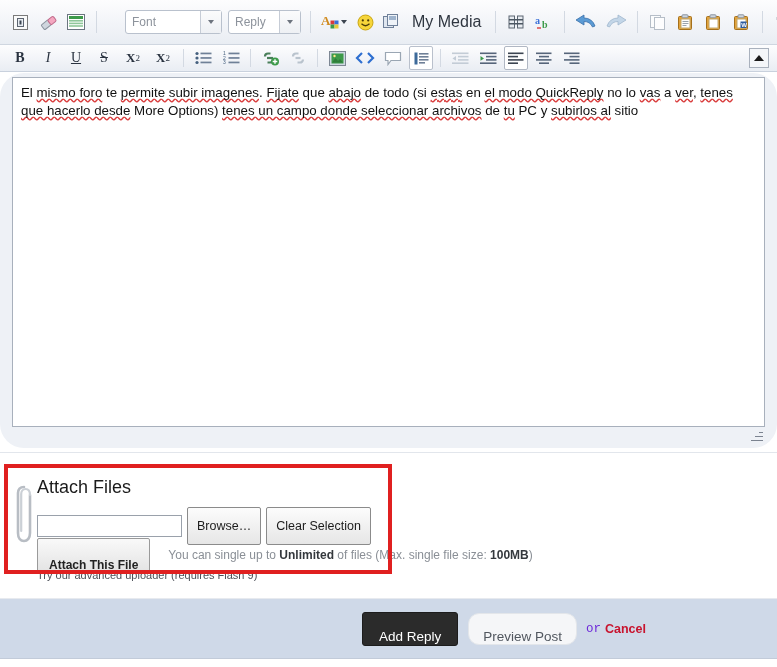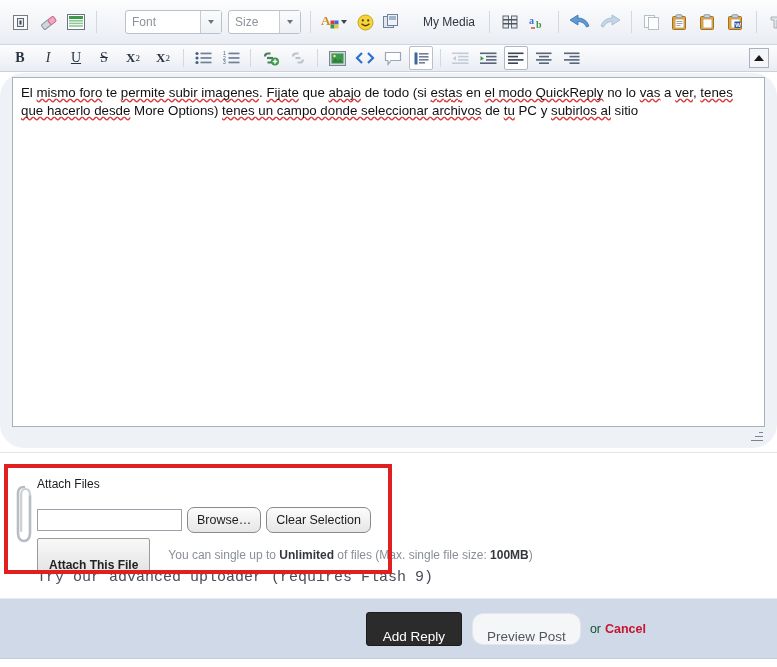--- a/index.html
+++ b/index.html
@@ -72,22 +72,22 @@
     display: flex; align-items: center; justify-content: center;
   }
   .caret-d {
     width: 0; height: 0;
     border-left: 3.5px solid transparent;
     border-right: 3.5px solid transparent;
     border-top: 4px solid #6d747e;
   }
 
   .mymedia-label {
-    font-size: 12px; color: #2f3640;
-    margin-left: 20px; white-space: nowrap;
+    font-size: 16px; color: #2f3640;
+    margin-left: 9px; white-space: nowrap;
     cursor: pointer;
   }
 
   
   .collapse-btn {
     position: absolute; right: 8px; top: 3px;
     width: 20px; height: 20px;
     border: 1px solid #a9b1bd; background: #f4f6f9;
     display: flex; align-items: center; justify-content: center;
     cursor: pointer;
@@ -156,38 +156,38 @@
     border: 4px solid #e02020;
     pointer-events: none;
     z-index: 5;
   }
   .clip {
     position: absolute; left: 14px; top: 30px;
     width: 20px; height: 62px;
   }
   .attach-title {
     position: absolute; left: 37px; top: 24px;
-    font-size: 12px; color: #1b1b1b;
+    font-size: 18px; color: #1b1b1b;
   }
   .attach-row1 {
     position: absolute; left: 37px; top: 54px;
     display: flex; align-items: center;
   }
   .file-input {
     width: 145px; height: 22px;
     border: 1px solid #9aa1ab;
     background: #fff;
     font-size: 12px;
     padding: 0 4px;
   }
   .btn-grey {
-    height: 26px;
+    height: 38px;
     border: 1px solid #8b8b8b;
     background: linear-gradient(to bottom,#fcfcfc,#e6e6e6);
-    border-radius: 7px;
+    border-radius: 2px;
     font-size: 12.5px;
     color: #1c1c1c;
     padding: 0 9px;
     margin-left: 5px;
     cursor: pointer;
     font-family: "Liberation Sans", sans-serif;
     line-height: 20px;
   }
   .attach-row2 {
     position: absolute; left: 37px; top: 85px;
@@ -205,23 +205,22 @@
     font-family: "Liberation Sans", sans-serif;
     line-height: 20px;
   }
   .upload-note {
     font-size: 12px; color: #8a8f96;
     margin-left: 18px; white-space: nowrap;
   }
   .upload-note b { color: #34383d; }
   .adv-uploader {
     position: absolute; left: 37px; top: 116px;
-    font-size: 15px; color: #4a4f57;
-    cursor: pointer;
-    font-family: Liberation Mono, monospace;
+    font-size: 11px; color: #4a4f57;
+    cursor: pointer;
   }
 
   
   .footer {
     position: absolute;
     left: 0; top: 598px;
     width: 777px; height: 61px;
     background: #cfd9e8;
     border-top: 1px solid #e7eaef;
     border-bottom: 1px solid #c2cbd9;
@@ -245,21 +244,21 @@
     background: #f5f6f8;
     color: #51575f;
     border: 1px solid #e3e6ea;
     border-radius: 11px;
     font-size: 13.5px;
     padding: 15px 14px;
     margin-left: 10px;
     cursor: pointer;
     font-family: "Liberation Sans", sans-serif;
   }
-  .or-text { font-size: 12.5px; color: #14532d; margin-left: 9px; }
+  .or-text { font-size: 12.5px; color: #6d28d9; margin-left: 9px; font-family: Liberation Mono, monospace; }
   .cancel-link {
     font-size: 12.5px; color: #c8142e; font-weight: bold;
     margin-left: 4px; cursor: pointer;
   }
   .footer-strip {
     position: absolute; left:0; top: 659px;
     width: 777px; height: 8px; background: #fff;
   }
 </style>
 </head>
@@ -299,21 +298,21 @@
     <div class="sep"></div>
 
     <div class="combo font">
       <div class="cval">Font</div>
       <div class="carr">
         <span class="caret-d"></span>
       </div>
     </div>
 
     <div class="combo size">
-      <div class="cval">Size</div>
+      <div class="cval">Reply</div>
       <div class="carr">
         <span class="caret-d"></span>
       </div>
     </div>
 
     <div class="sep"></div>
 
     <div class="tbtn" style="width:30px">
       <svg width="26" height="18" viewBox="0 0 26 18">
         <text x="0" y="12" font-family="Liberation Serif, serif" font-size="13" font-weight="bold" fill="#d08a1e">A</text>

